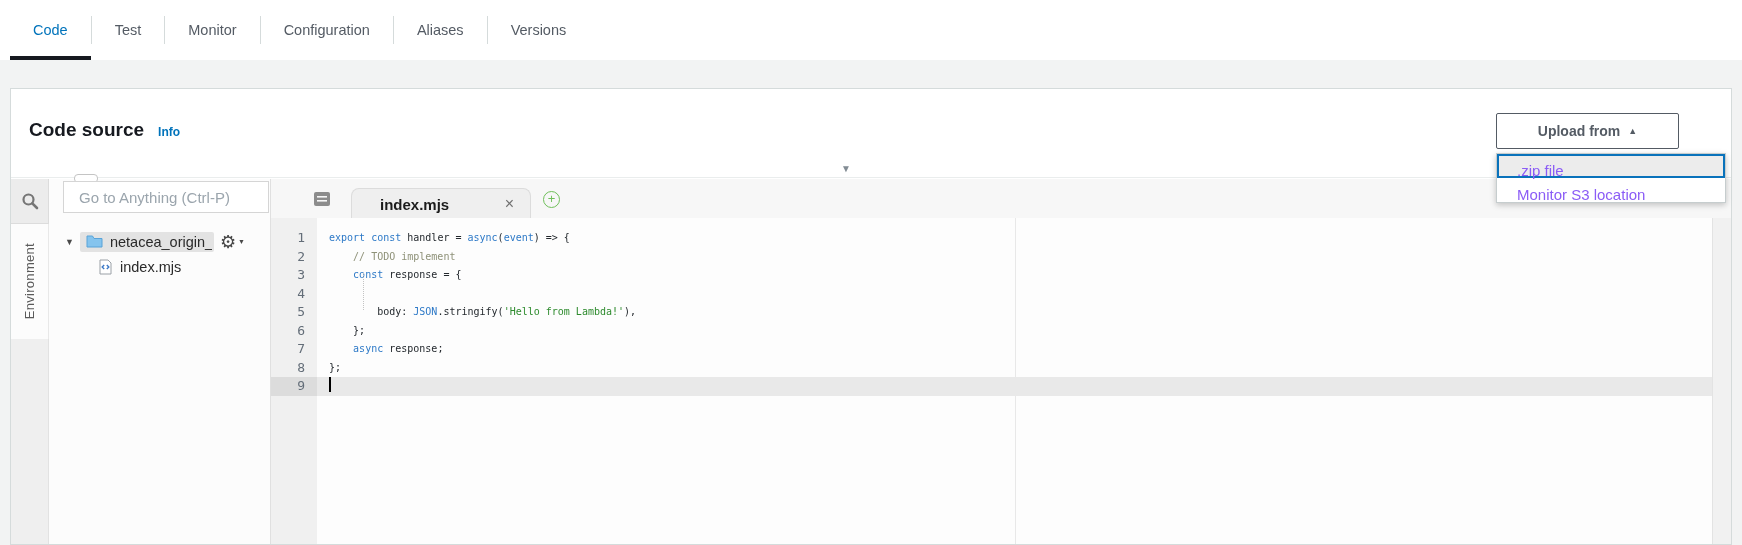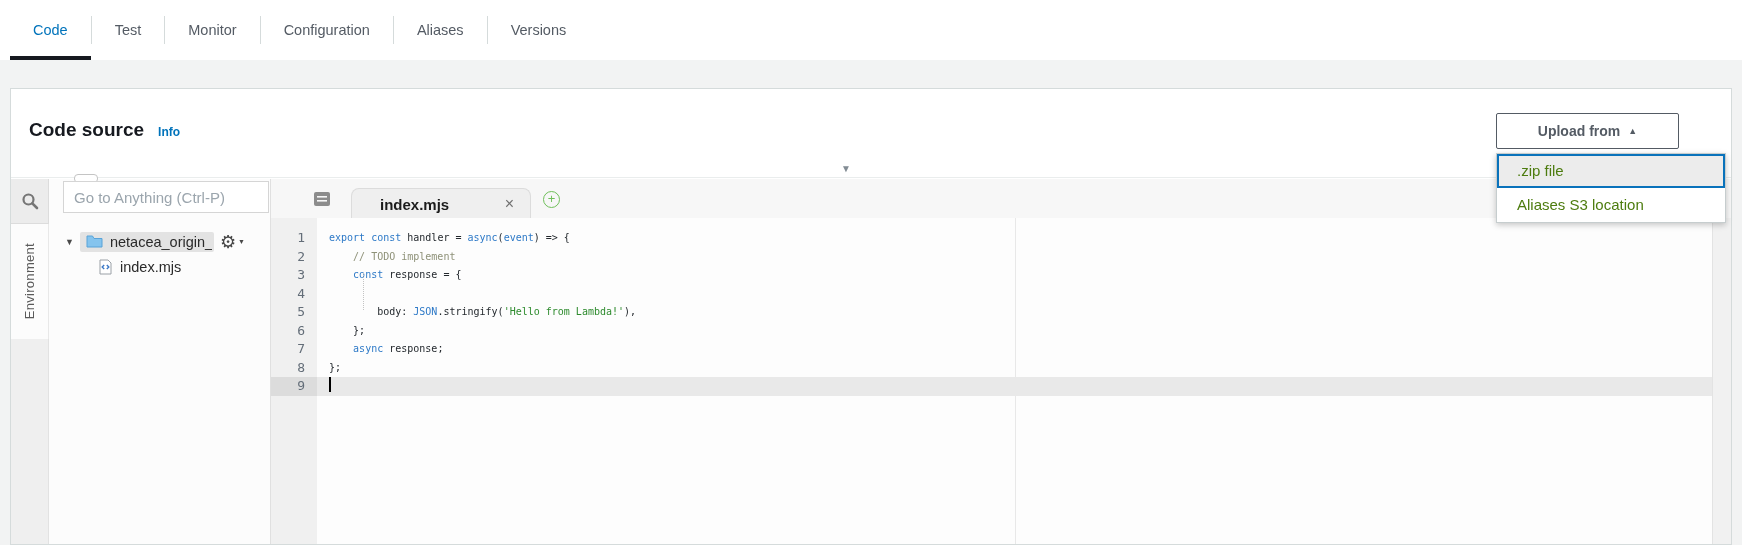--- a/index.html
+++ b/index.html
@@ -26,40 +26,40 @@
 
   .upload-btn { position:absolute; left:1485px; top:24px; width:183px; height:36px;
                 background:#ffffff; border:1px solid #545b64; border-radius:2px;
                 font-family:"Liberation Sans",sans-serif; font-size:14px; font-weight:700; color:#545b64;
                 display:flex; align-items:center; justify-content:center; gap:8px; cursor:pointer; }
   .upload-btn .caret { font-size:9px; }
 
   
   .menu { position:absolute; left:1485px; top:64px; width:230px; background:#ffffff;
           border:1px solid #c6cdce; box-shadow:0 2px 6px rgba(0,0,0,.22); z-index:30; }
-  .menu-item { height:34px; line-height:33px; padding-left:20px; font-size:15px; color:#4d7c0f;
+  .menu-item { height:24px; line-height:33px; padding-left:20px; font-size:15px; color:#8b5cf6;
                background:#ffffff; cursor:pointer; }
   .menu-item.selected { background:#ececec; box-shadow:inset 0 0 0 2px #0972bb; }
 
   
   .ide { position:absolute; left:0; top:90px; right:0; bottom:0; background:#fdfdfd; }
 
   .strip-search { position:absolute; left:0; top:0; width:38px; height:45px; background:#ececec;
                   border-right:1px solid #dcdcdc; border-bottom:1px solid #dcdcdc;
                   display:flex; align-items:center; justify-content:center; }
   .strip-env { position:absolute; left:0; top:45px; width:38px; height:115px; background:#fcfcfc;
                border-right:1px solid #e8e8e8; display:flex; align-items:center; justify-content:center; }
   .env-label { writing-mode:vertical-rl; transform:rotate(180deg); font-size:13px; color:#5a5a5a; letter-spacing:.3px; }
   .strip-rest { position:absolute; left:0; top:160px; width:38px; bottom:0; background:#efefef; border-right:1px solid #e2e2e2; }
 
   .tree-panel { position:absolute; left:38px; top:0; width:222px; bottom:0; background:#fcfcfc; border-right:1px solid #e0e0e0; }
   .mini-handle { position:absolute; left:25px; top:-5px; width:24px; height:9px; background:#ffffff;
                  border:1px solid #c4c4c4; border-radius:4px; }
   .goto-input { position:absolute; left:14px; top:2px; width:206px; height:32px; border:1px solid #d5d5d5;
-                background:#ffffff; padding-left:10px; font-family:"Liberation Sans",sans-serif;
+                background:#ffffff; padding-left:15px; font-family:"Liberation Sans",sans-serif;
                 font-size:15px; color:#be185d; }
   .goto-input::placeholder { color:#9ba5ad; }
 
   .tree-row-folder { position:absolute; left:0; top:50px; width:100%; height:25px;
                      display:flex; align-items:center; padding-left:16px; cursor:pointer; }
   .tw { font-size:9px; color:#4a4a4a; margin-right:6px; }
   .tree-pill { display:flex; align-items:center; background:#e3e3e3; border-radius:2px;
                padding:2px 2px 2px 6px; max-width:134px; overflow:hidden; }
   .tree-pill svg { flex:0 0 auto; margin-right:7px; }
   .tree-label { font-size:14.5px; color:#2a2a2a; white-space:nowrap; overflow:hidden; }
@@ -128,21 +128,21 @@
     </div>
     <button class="upload-btn">
       <span>Upload from</span>
       <span class="caret">▲</span>
     </button>
     <span class="collapse-handle">▼</span>
   </div>
 
   <div class="menu">
     <div class="menu-item selected">.zip file</div>
-    <div class="menu-item">Aliases S3 location</div>
+    <div class="menu-item">Monitor S3 location</div>
   </div>
 
   <div class="ide">
 
     <div class="strip-search">
       <svg width="18" height="18" viewBox="0 0 18 18">
         <circle cx="7.5" cy="7.5" r="5" fill="none" stroke="#767676" stroke-width="2.2"></circle>
         <line x1="11.3" y1="11.3" x2="16" y2="16" stroke="#767676" stroke-width="2.6" stroke-linecap="round"></line>
       </svg>
     </div>

